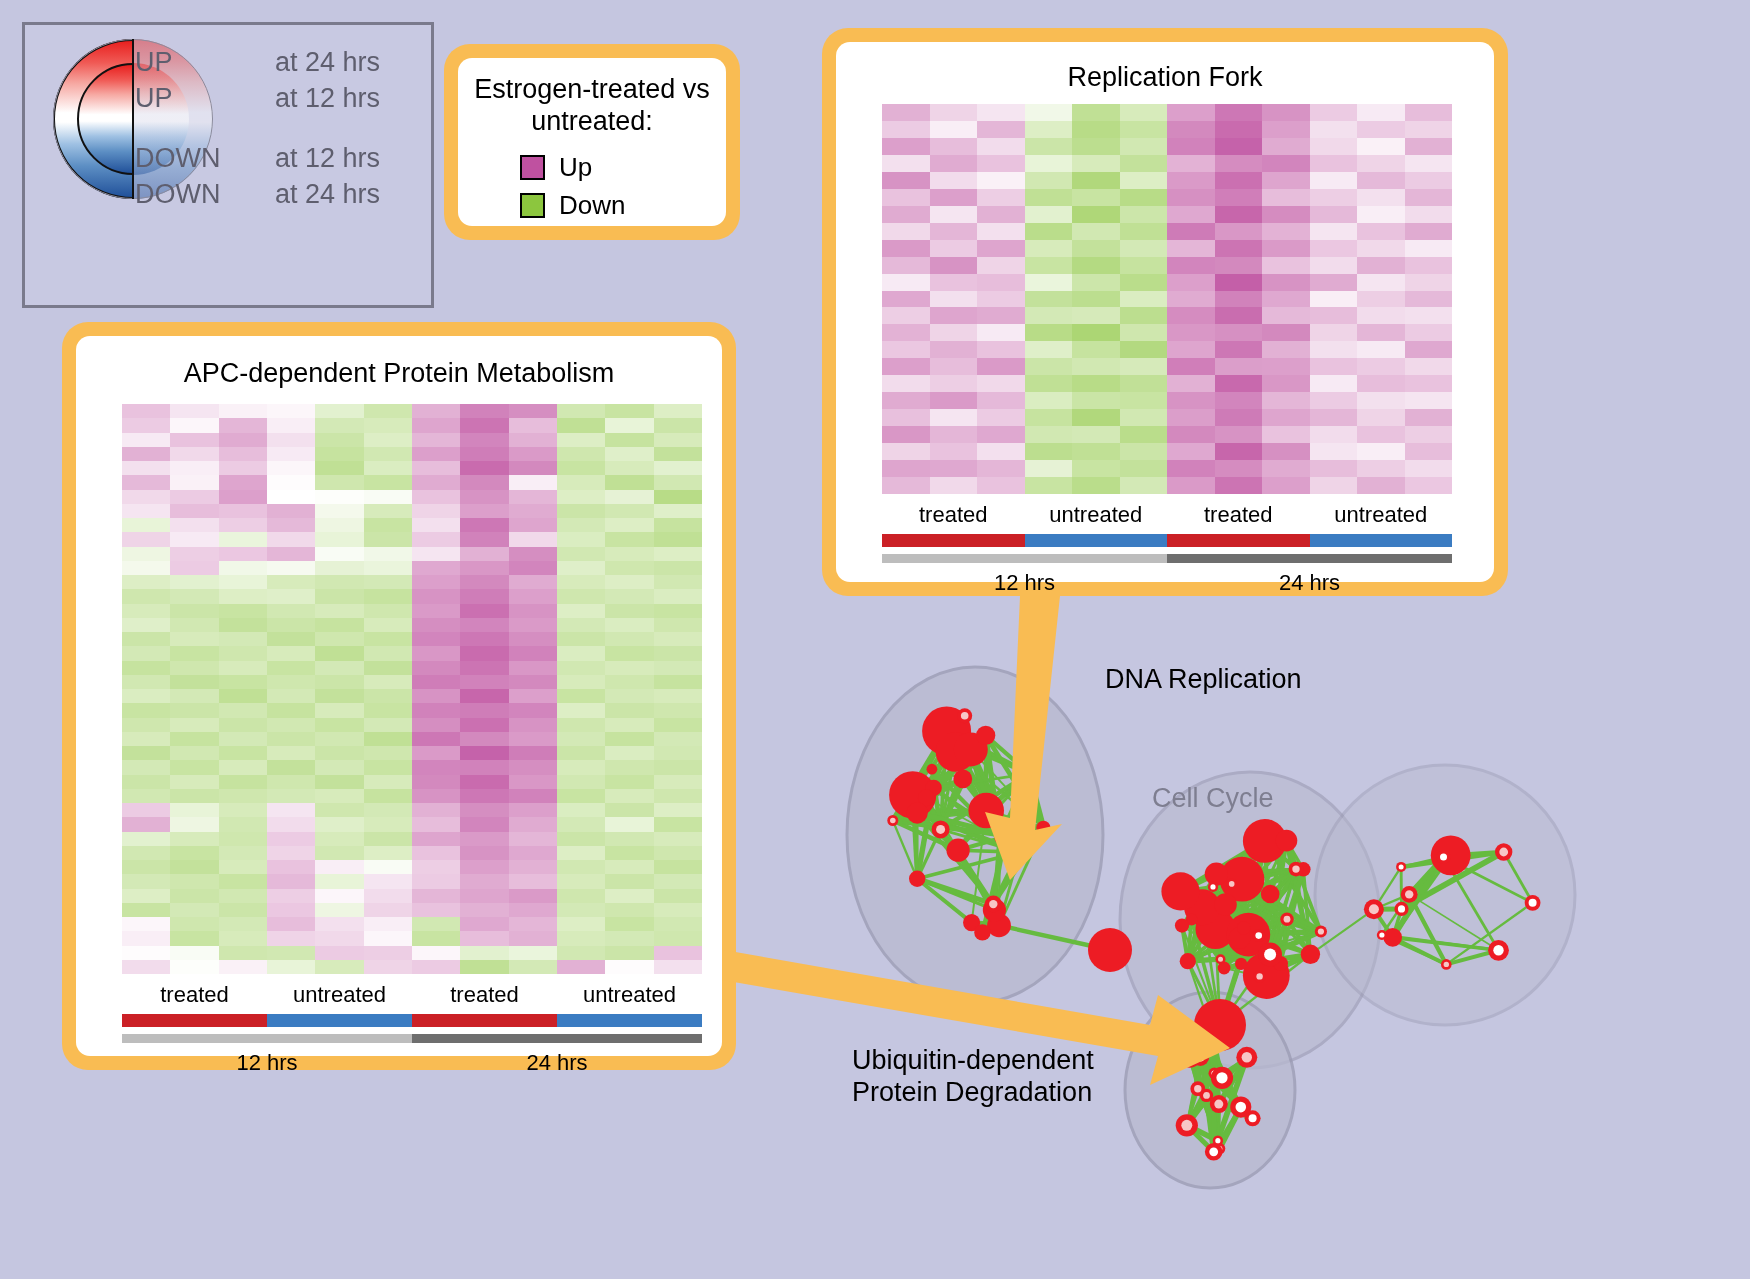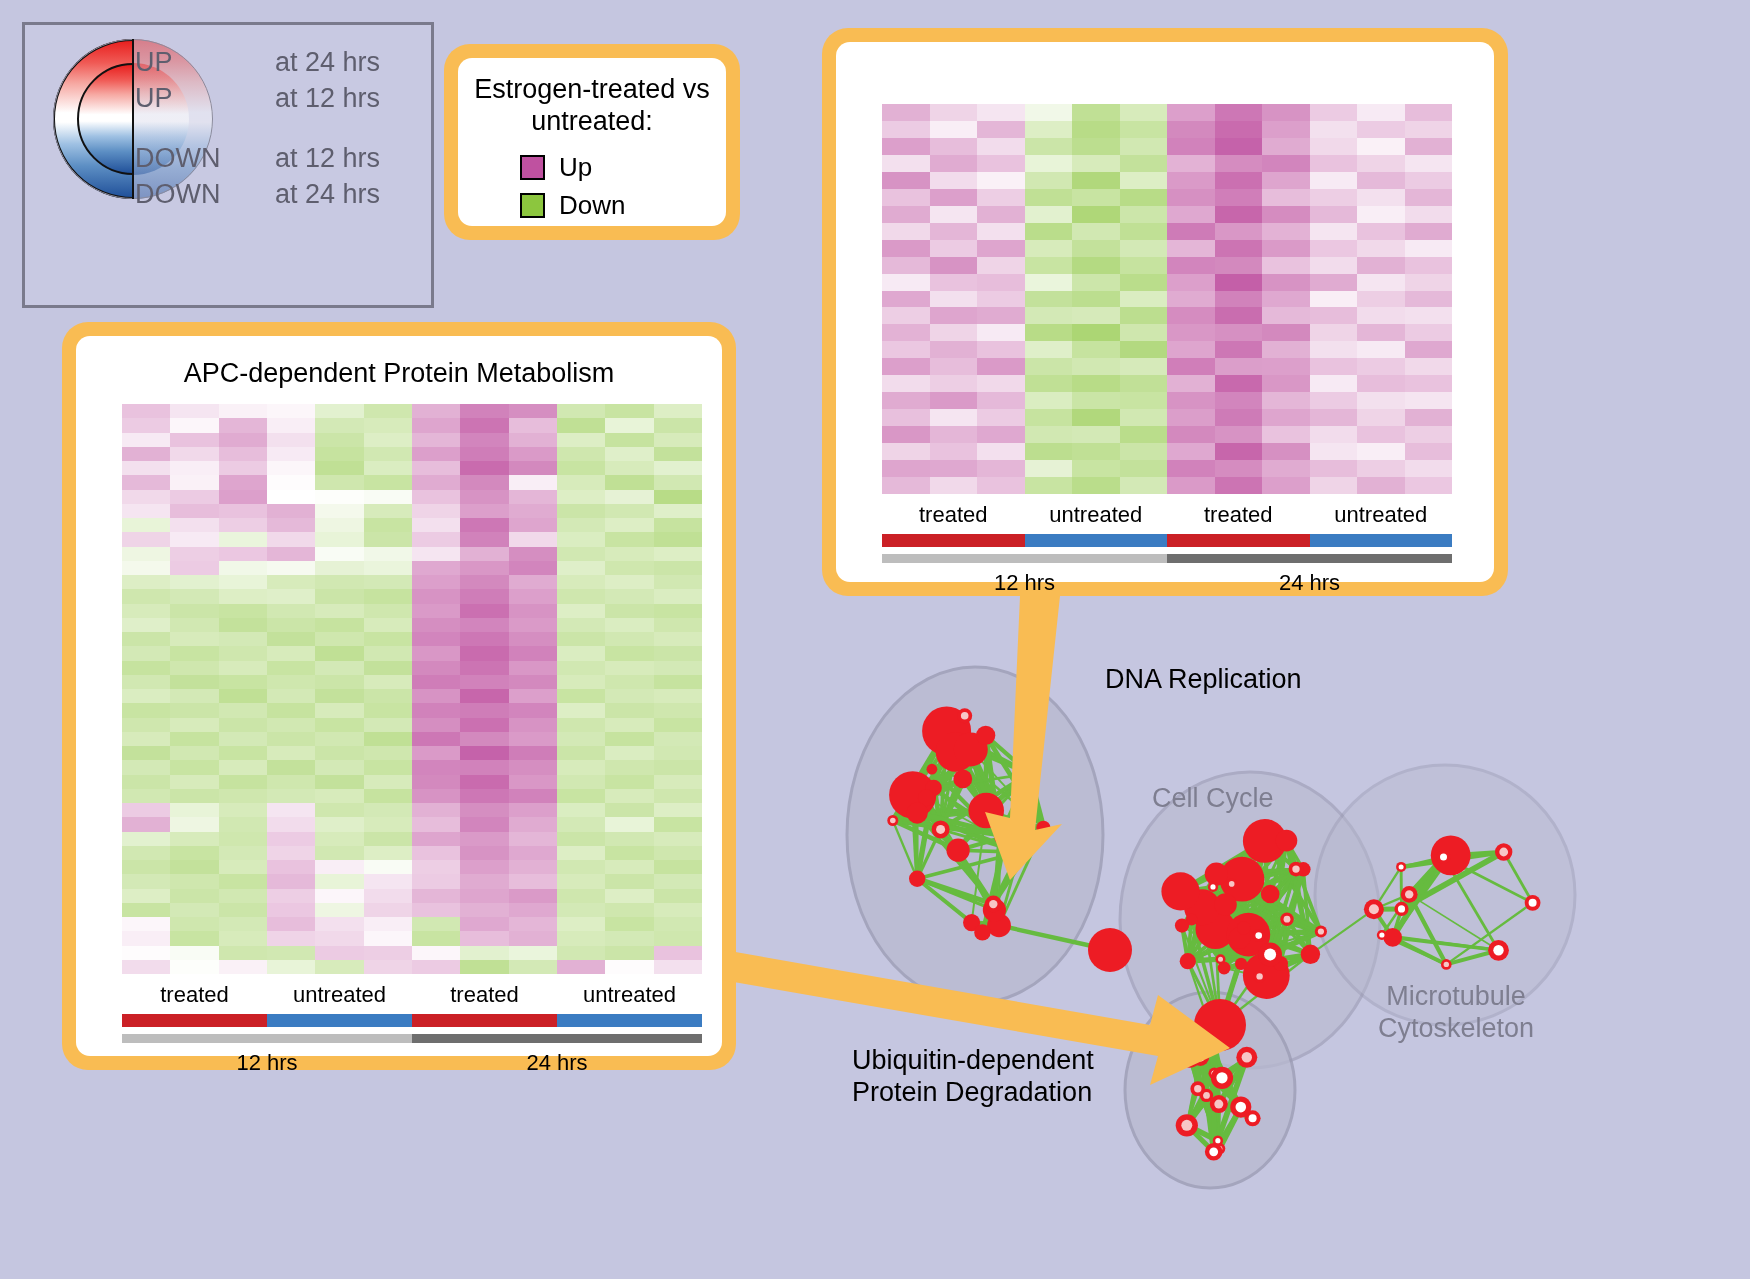--- a/index.html
+++ b/index.html
@@ -138,20 +138,21 @@
       </div>
       <div class="key-row" style="top:132px;">
         <span class="key-sw" style="background:#8cc63e"></span>
         <span class="key-lbl">Down</span>
       </div>
     </div>
   </div>
 
   <div id="rf-card" class="card">
     <div class="card-inner">
+      <div class="panel-title" style="top:20px;">Replication Fork</div>
 
       <div class="hm" id="hm-rf" style="left: 46px; top: 62px; width: 570px; height: 390px; grid-template-columns: repeat(12, 1fr); grid-template-rows: repeat(23, 1fr);">
           <div style="background: rgb(226, 177, 212);"></div>
           <div style="background: rgb(239, 212, 231);"></div>
           <div style="background: rgb(245, 229, 241);"></div>
           <div style="background: rgb(241, 248, 232);"></div>
           <div style="background: rgb(192, 224, 149);"></div>
           <div style="background: rgb(215, 235, 187);"></div>
           <div style="background: rgb(220, 159, 203);"></div>
           <div style="background: rgb(205, 119, 181);"></div>
@@ -1517,22 +1518,20 @@
         <circle cx="423.4" cy="416.3" r="3.4" fill="#f7c6c6"></circle>
         <circle cx="407.8" cy="468.7" r="7.4" fill="#ed1c24"></circle>
         <circle cx="407.8" cy="468.7" r="3.7" fill="#f7c6c6"></circle>
         <circle cx="320.0" cy="330.0" r="22.0" fill="#ed1c24"></circle>
         <circle cx="430.0" cy="405.0" r="26.0" fill="#ed1c24"></circle>
       </g>
   </svg>
 
   <div class="net-label" style="left:1105px;top:663px;color:#000;">DNA Replication</div>
   <div class="net-label" style="left:1152px;top:782px;color:#7e7e90;">Cell Cycle</div>
-  <div class="net-label" style="left:1378px;top:980px;color:#7e7e90;text-align:center;">Microtubule
-Cytoskeleton</div>
   <div class="net-label" style="left:852px;top:1044px;color:#000;">Ubiquitin-dependent
 Protein Degradation</div>
 
   <svg class="arrow-svg">
     <path d="M1020,596 L1060,596 L1035,830 L1062,824 L1010,880 L985,812 L1010,818 Z" fill="#f9bc53"></path>
     <path d="M724,950 L1150,1025 L1158,995 L1230,1048 L1150,1085 L1158,1056 L722,980 Z" fill="#f9bc53"></path>
   </svg>
 
 </div>
 

